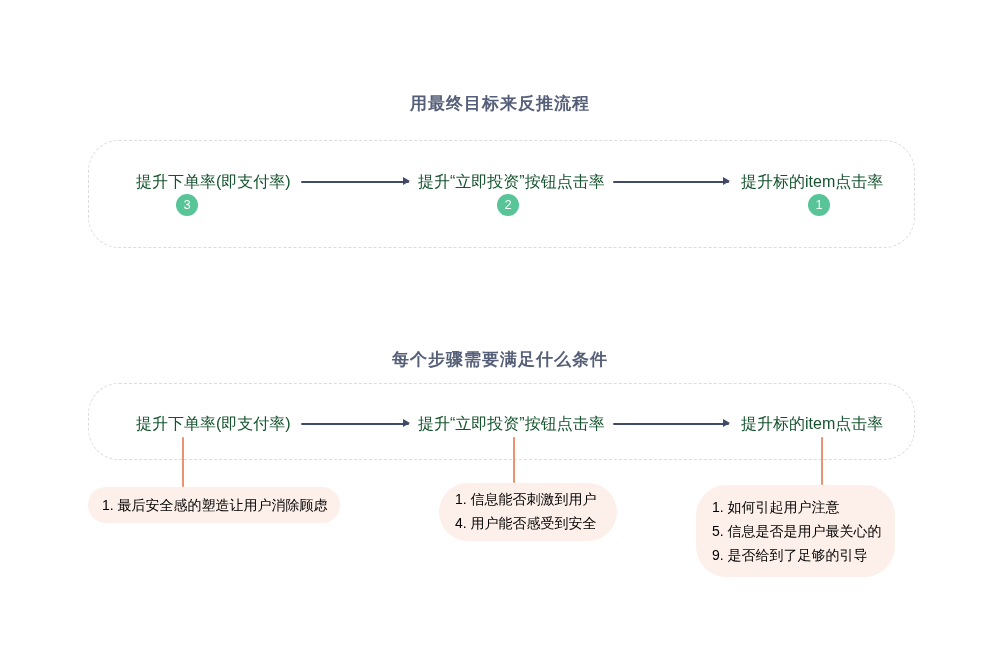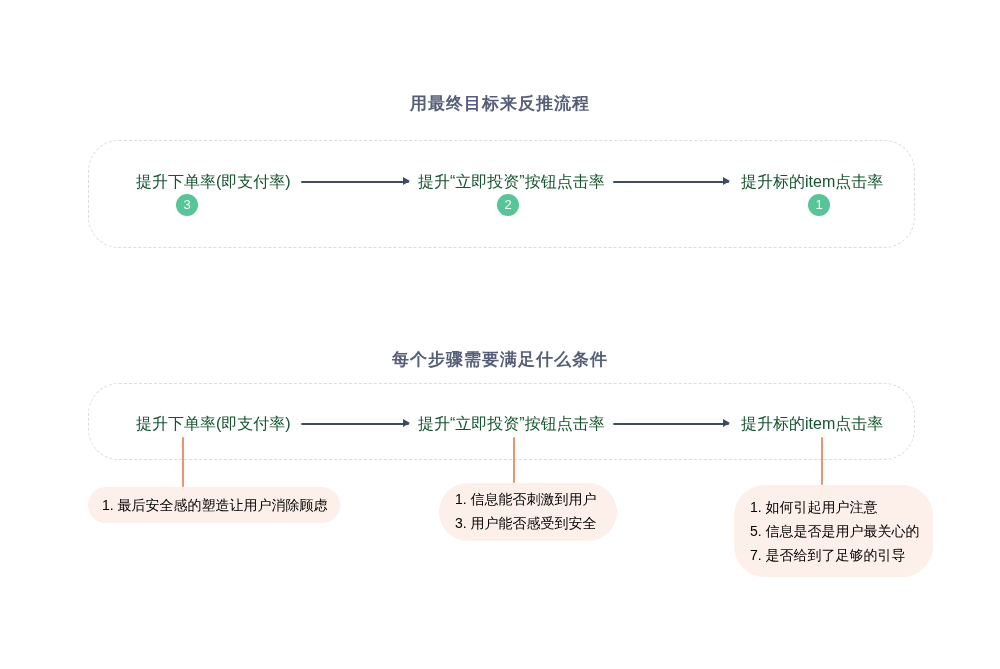--- a/index.html
+++ b/index.html
@@ -80,21 +80,21 @@
     color: #000000;
     font-size: 14px;
     font-weight: 500;
   }
   .note-line {
     line-height: 24px;
     white-space: nowrap;
   }
   .n1 { left: 88px;  top: 487px; width: 252px; padding: 6px 10px 6px 14px; }
   .n2 { left: 439px; top: 483px; width: 178px; padding: 4px 10px 6px 16px; }
-  .n3 { left: 734px; top: 485px; width: 199px; padding: 10px 0 10px 16px; }
+  .n3 { left: 696px; top: 485px; width: 199px; padding: 10px 0 10px 16px; }
 </style>
 </head>
 <body>
 
 <div class="canvas">
 
   <div class="section-title t1">用最终目标来反推流程</div>
 
   <div class="dash-box box1">
     <div class="node-label" style="left:47px; top:31px;">提升下单率(即支付率)</div>
@@ -121,22 +121,22 @@
   <div class="drop-line" style="left:182px; top:437px; height:50px;"></div>
   <div class="drop-line" style="left:513px; top:437px; height:46px;"></div>
   <div class="drop-line" style="left:821px; top:437px; height:48px;"></div>
 
   <div class="note n1">
     <div class="note-line">1. 最后安全感的塑造让用户消除顾虑</div>
   </div>
 
   <div class="note n2">
     <div class="note-line">1. 信息能否刺激到用户</div>
-    <div class="note-line">3. 用户能否感受到安全</div>
+    <div class="note-line">4. 用户能否感受到安全</div>
   </div>
 
   <div class="note n3">
     <div class="note-line">1. 如何引起用户注意</div>
     <div class="note-line">5. 信息是否是用户最关心的</div>
-    <div class="note-line">7. 是否给到了足够的引导</div>
+    <div class="note-line">9. 是否给到了足够的引导</div>
   </div>
 
 </div>
 
 </body></html>

